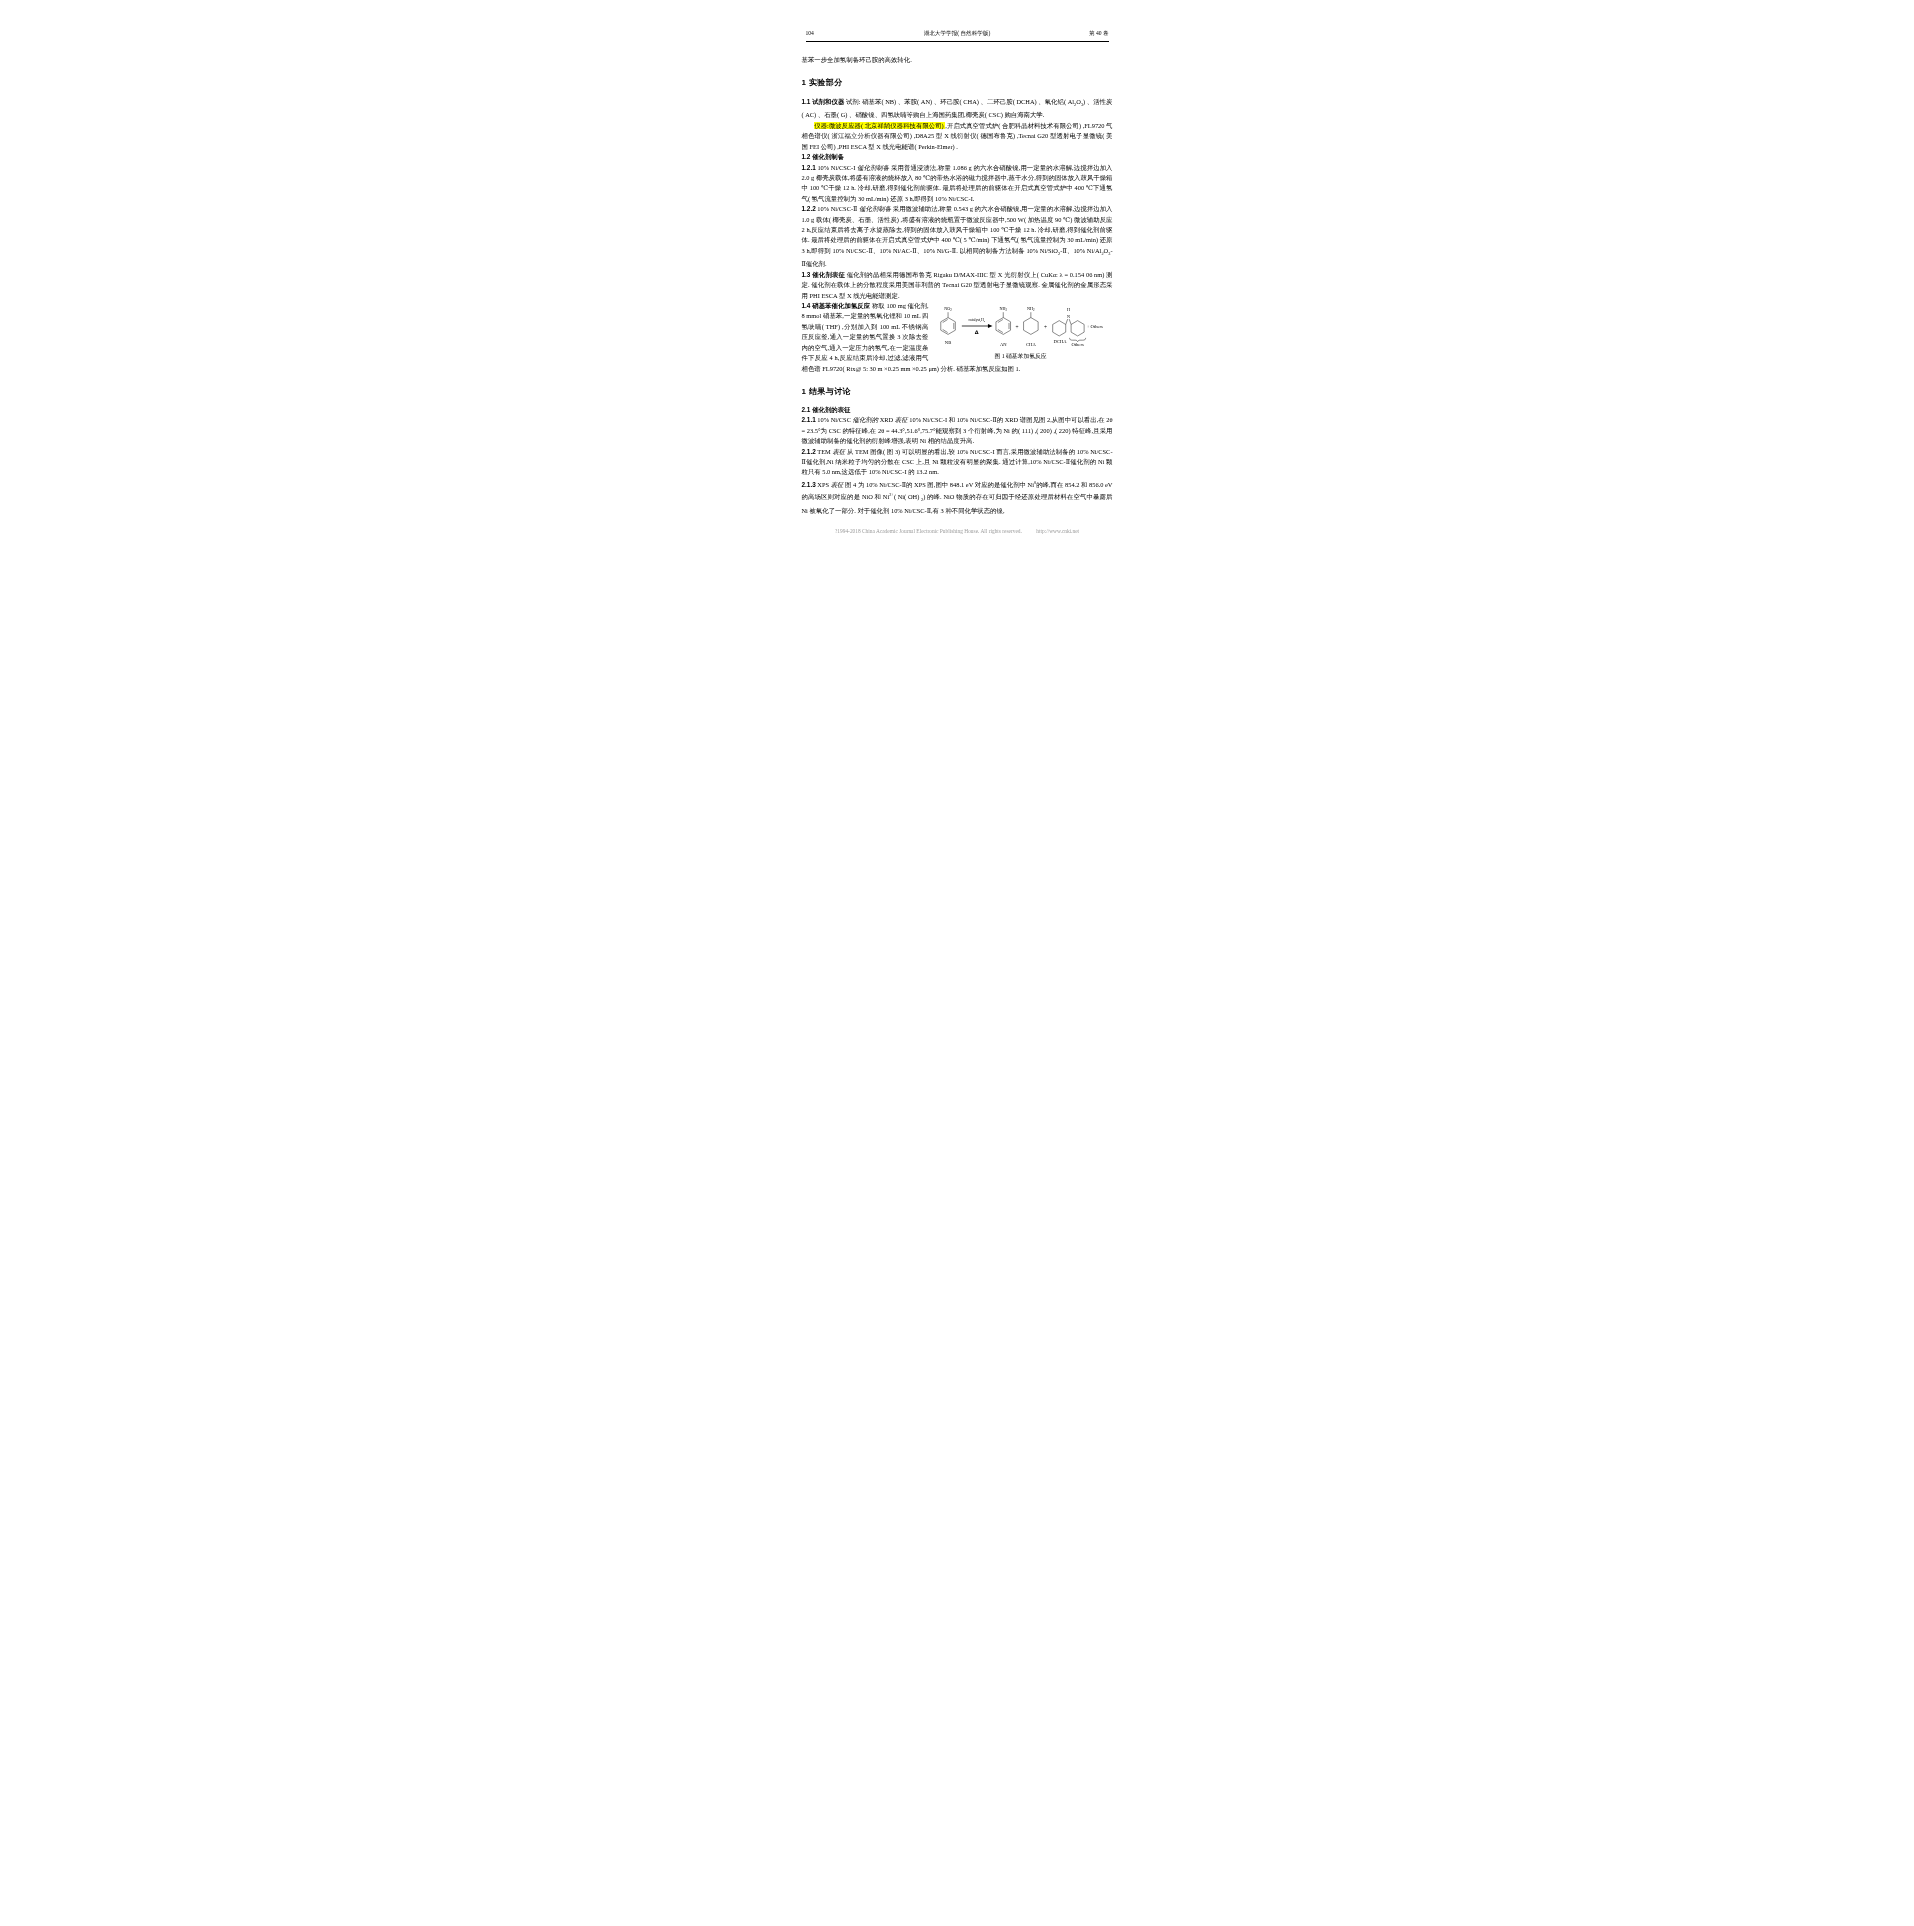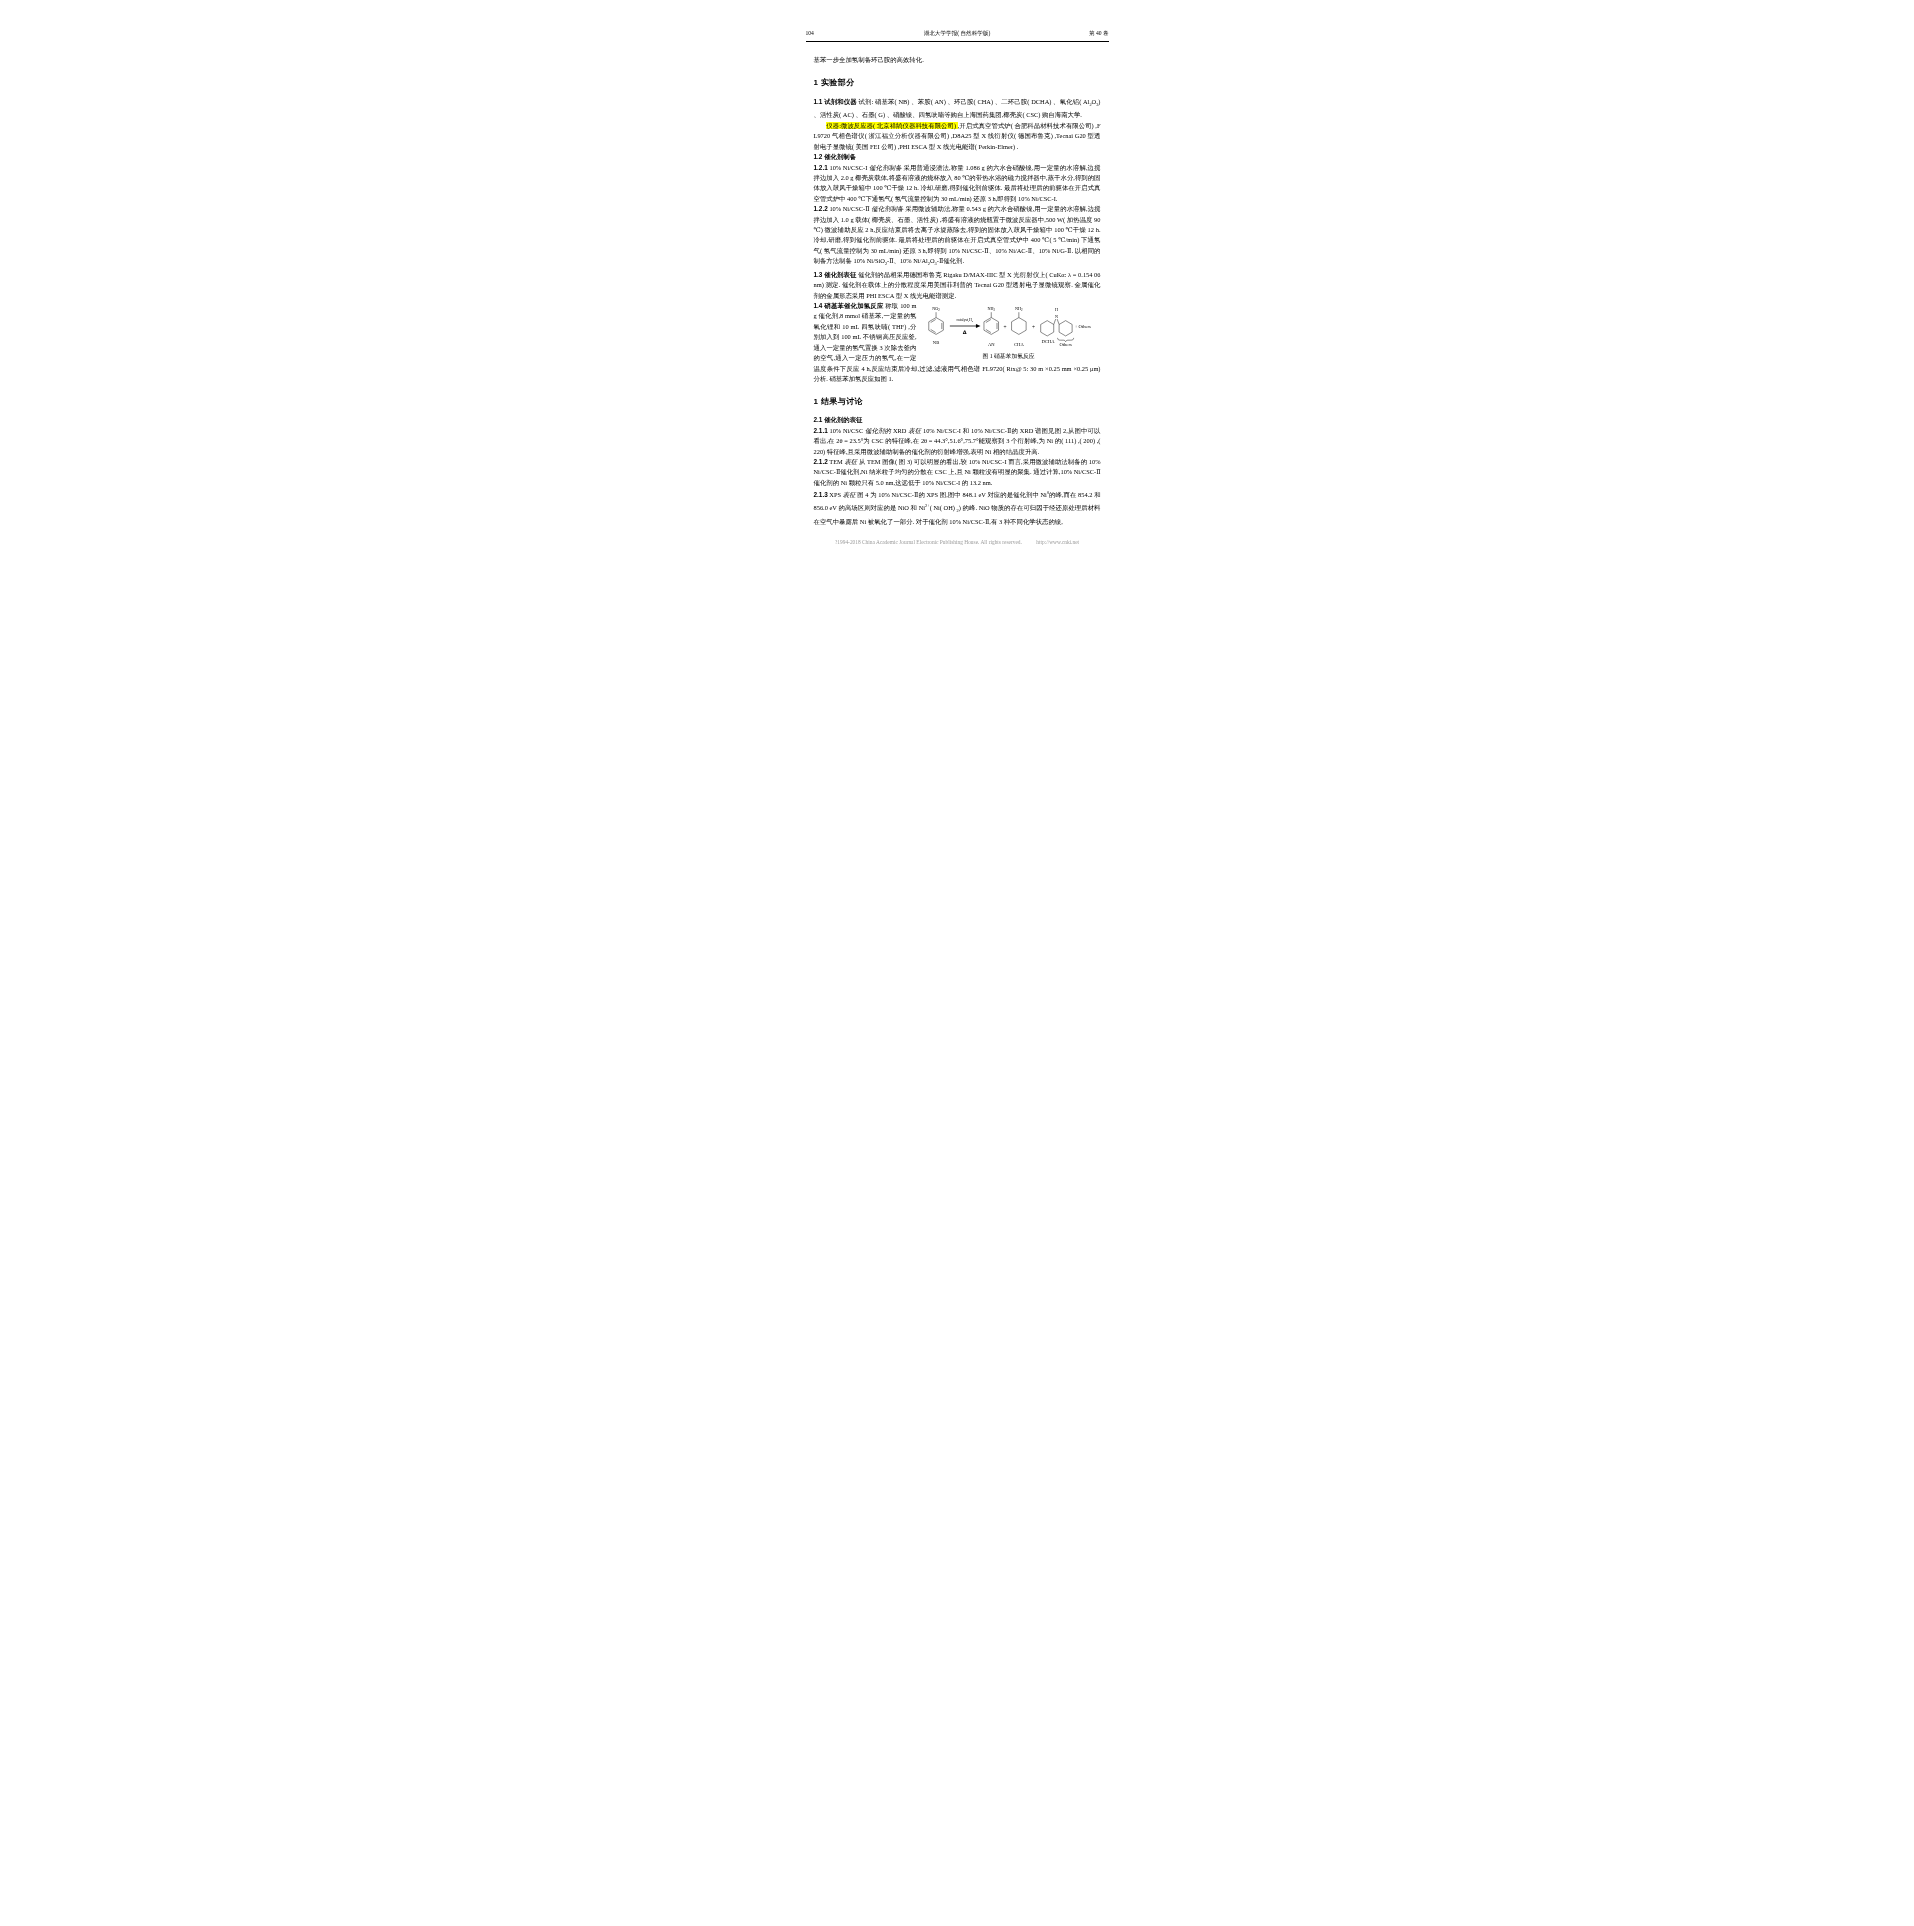--- a/index.html
+++ b/index.html
@@ -8,21 +8,21 @@
     font-family:"Liberation Serif","DejaVu Serif",serif;position:relative;
     box-sizing:border-box;padding-bottom:23px;
   }
   .header{
     padding:30px 40px 0 40px;display:flex;justify-content:space-between;
     align-items:baseline;font-size:5.6px;
   }
   .header .journal{position:absolute;left:0;right:0;text-align:center;}
   .header span{position:relative;}
   .rule{margin:3.1px 40px 0 40px;height:1.2px;background:#000;}
-  .content{margin:0 48px;}
+  .content{margin:0 36px;}
   p.body{
     font-size:6.4px;line-height:10.4px;text-align:justify;margin:0;
     word-break:break-all;
   }
   p.first{margin-top:13px;}
   p.indent{text-indent:2em;}
   h1{
     font-family:"Liberation Sans","DejaVu Sans",sans-serif;
     font-size:8px;font-weight:700;margin:11.6px 0 8.5px 0;letter-spacing:0.4px;
   }

